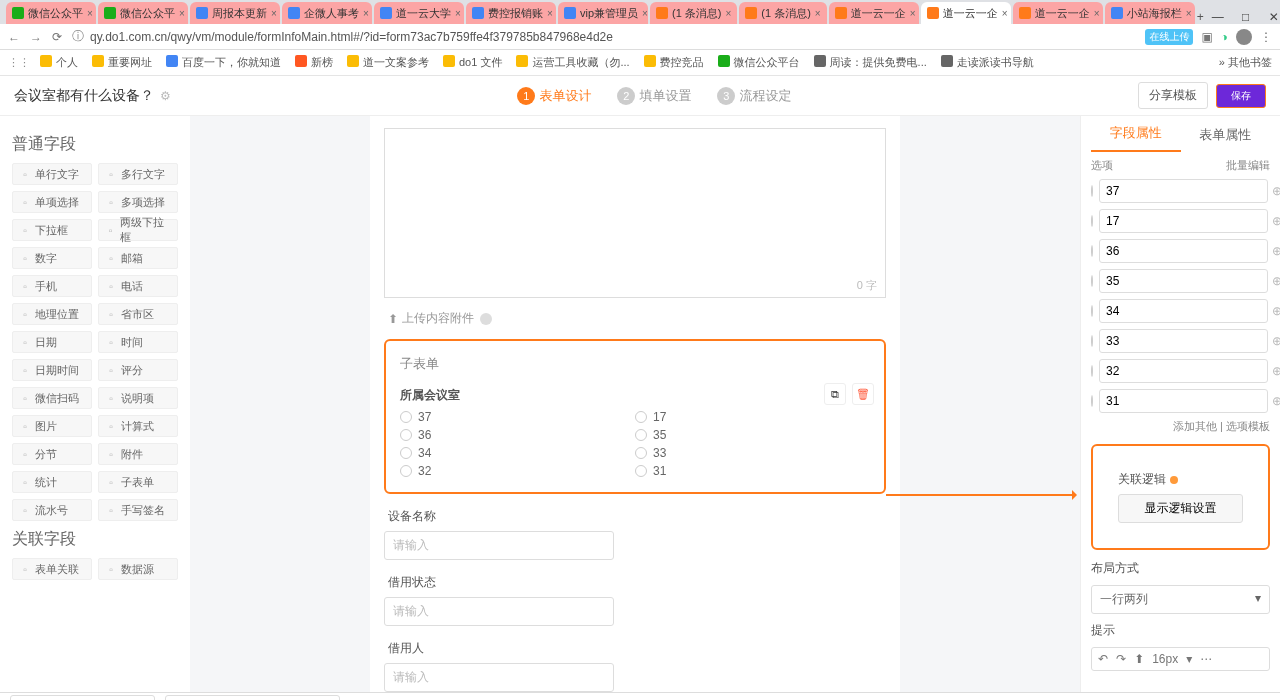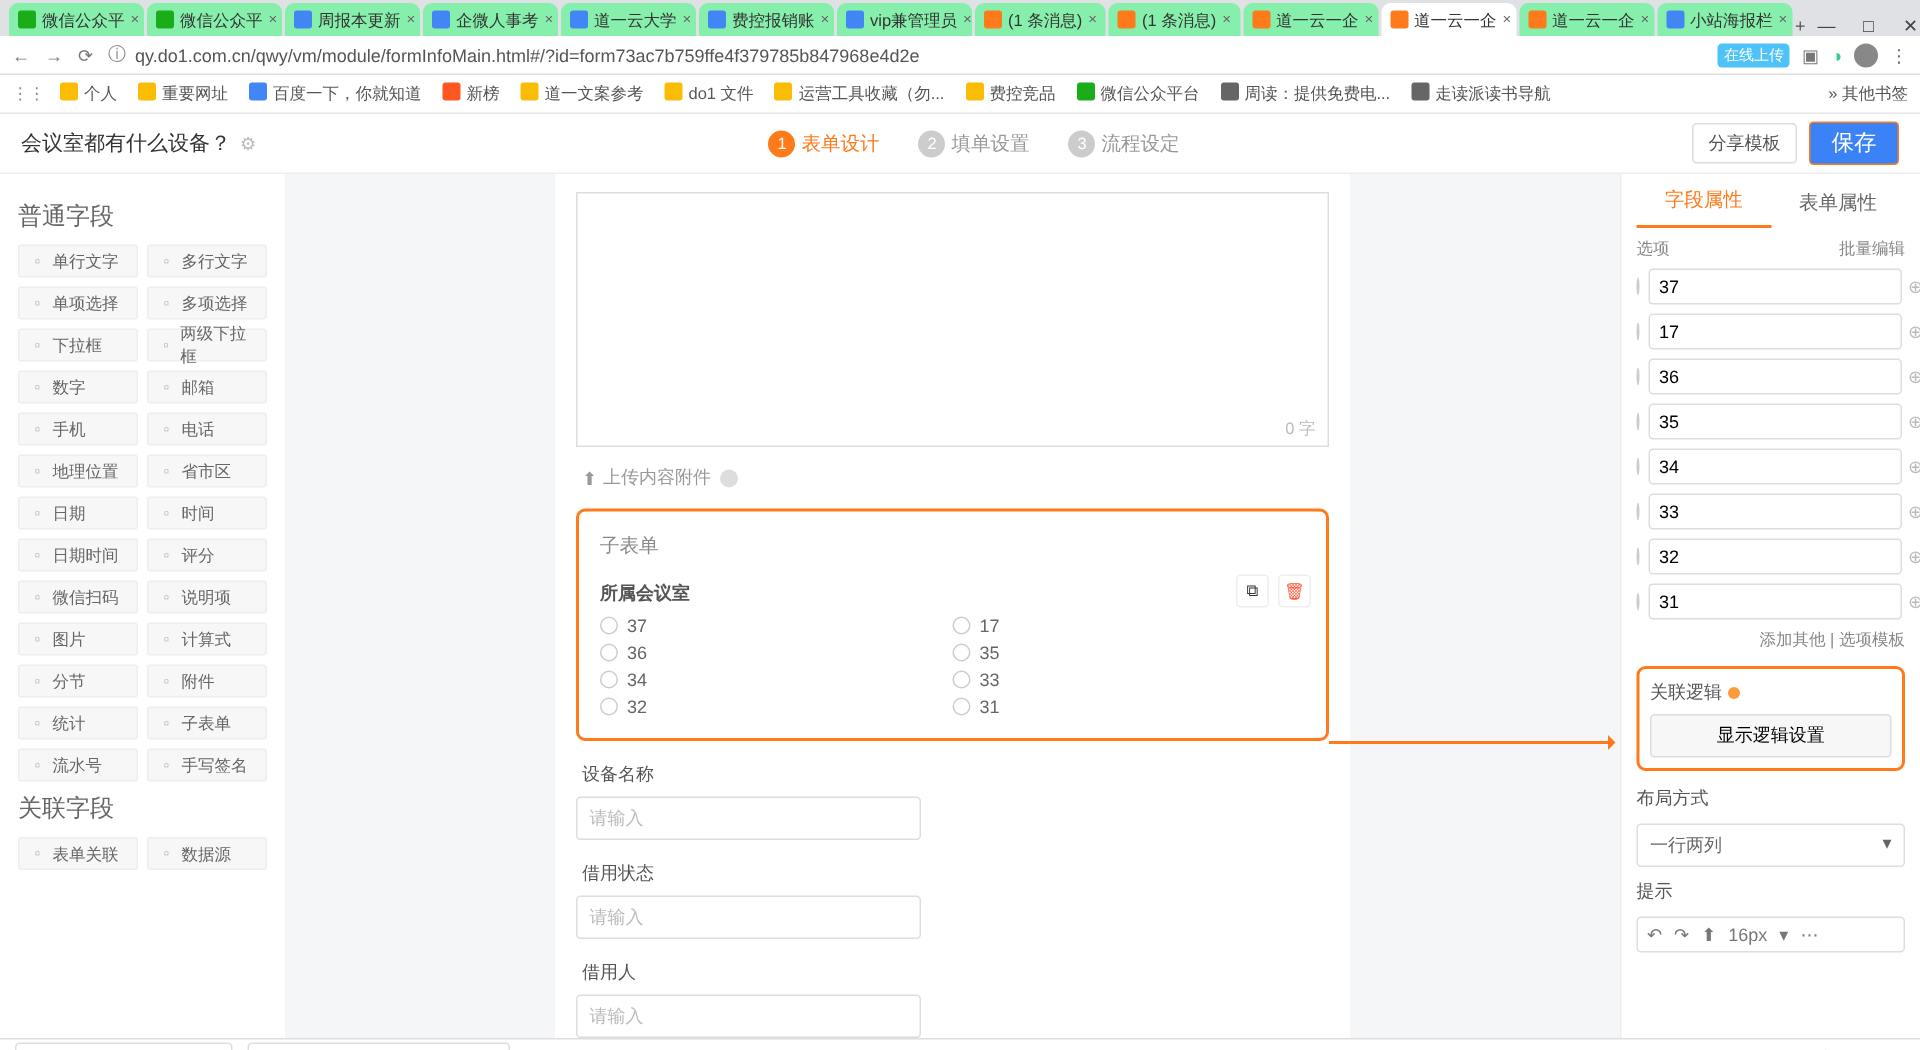--- a/index.html
+++ b/index.html
@@ -1,20 +1,20 @@
 <!DOCTYPE html>
 <html><head>
 <meta charset="utf-8">
 <style>
 * { margin: 0; padding: 0; box-sizing: border-box; font-family: "Microsoft YaHei", Arial, sans-serif; }
 body { width: 1280px; height: 700px; overflow: hidden; background: #fff; font-size: 12px; color: #333; }
 
 
 .tabstrip { height: 24px; background: #dfe1e5; display: flex; align-items: flex-end; padding-left: 6px; }
-.tab { display: flex; align-items: center; height: 22px; padding: 0 6px; background: #86efac; border-radius: 6px 6px 0 0; margin-right: 2px; font-size: 11px; max-width: 90px; overflow: hidden; white-space: nowrap; }
+.tab { display: flex; align-items: center; height: 22px; padding: 0 6px; background: #fca5a5; border-radius: 6px 6px 0 0; margin-right: 2px; font-size: 11px; max-width: 90px; overflow: hidden; white-space: nowrap; }
 .tab.active { background: #fff; }
 .tab .fav { width: 12px; height: 12px; border-radius: 2px; margin-right: 4px; flex-shrink: 0; }
 .tab .x { margin-left: 4px; font-size: 10px; color: #666; }
 .tab-add { width: 22px; text-align: center; color: #555; }
 .winbtns { margin-left: auto; display: flex; }
 .winbtn { width: 28px; text-align: center; font-size: 12px; color: #444; }
 
 .addrbar { height: 26px; display: flex; align-items: center; padding: 0 8px; border-bottom: 1px solid #ddd; }
 .addrbar .nav { color: #777; margin-right: 10px; }
 .addrbar .url { flex: 1; color: #555; font-size: 12px; }
@@ -28,21 +28,21 @@
 
 .apphdr { height: 40px; display: flex; align-items: center; padding: 0 14px; border-bottom: 1px solid #eee; }
 .htitle { font-size: 14px; color: #333; }
 .hgear { margin-left: 6px; color: #bbb; }
 .steps { margin: 0 auto; display: flex; gap: 26px; }
 .step { display: flex; align-items: center; color: #999; font-size: 13px; }
 .step .num { width: 18px; height: 18px; border-radius: 50%; background: #ccc; color: #fff; display: flex; align-items: center; justify-content: center; font-size: 11px; margin-right: 4px; }
 .step.active { color: #ff7a1a; }
 .step.active .num { background: #ff7a1a; }
 .btn-share { border: 1px solid #ddd; padding: 4px 10px; border-radius: 3px; margin-right: 8px; font-size: 12px; color: #555; background: #fff; }
-.btn-save { background: #3b82f6; color: #fff; border: 1px solid #ff7a1a; padding: 4px 14px; border-radius: 3px; font-size: 15px; }
+.btn-save { background: #6d28d9; color: #fff; border: 1px solid #ff7a1a; padding: 4px 14px; border-radius: 3px; font-size: 10px; }
 
 
 .main { display: flex; height: 576px; }
 .leftpane { width: 190px; padding: 10px 12px; overflow: auto; }
 .section-title { font-size: 16px; color: #666; margin: 8px 0; }
 .grid2 { display: grid; grid-template-columns: 1fr 1fr; gap: 6px; }
 .fieldbtn { display: flex; align-items: center; height: 22px; background: #f7f7f7; border: 1px solid #eee; padding: 0 6px; font-size: 11px; color: #666; border-radius: 2px; }
 .fieldbtn .ic { width: 12px; height: 12px; margin-right: 4px; color: #aaa; display: inline-flex; align-items: center; justify-content: center; font-size: 10px; }
 
 .centerpane { flex: 1; background: #f5f6f8; padding: 0 180px 10px 180px; overflow: auto; }
@@ -72,21 +72,21 @@
 .rtabs { display: flex; height: 36px; align-items: flex-end; }
 .rtab { flex: 1; text-align: center; font-size: 13px; padding-bottom: 8px; color: #666; }
 .rtab.active { color: #ff7a1a; border-bottom: 2px solid #ff7a1a; }
 .rrow { display: flex; justify-content: space-between; font-size: 11px; color: #888; margin: 6px 0; }
 .optrow { display: flex; align-items: center; margin: 6px 0; }
 .optrow .r { width: 12px; height: 12px; border: 1px solid #ccc; border-radius: 50%; margin-right: 6px; }
 .optrow input { flex: 1; border: 1px solid #ddd; border-radius: 3px; padding: 4px 6px; font-size: 12px; }
 .optrow .act { width: 14px; text-align: center; color: #bbb; font-size: 12px; margin-left: 4px; }
 .rlink { text-align: right; font-size: 11px; color: #888; margin: 4px 0 10px; }
 
-.logicbox { border: 2px solid #ff7a1a; border-radius: 6px; padding: 7px; margin-bottom: 10px; }
+.logicbox { border: 2px solid #ff7a1a; border-radius: 6px; padding: 25px; margin-bottom: 10px; }
 .logicbox .lt { font-size: 12px; color: #555; display: flex; align-items: center; margin-bottom: 6px; }
 .ldot { width: 8px; height: 8px; border-radius: 50%; background: #ff9a3a; margin-left: 4px; }
 .logicbtn { width: 100%; border: 1px solid #ddd; background: #f7f7f7; padding: 5px; font-size: 12px; border-radius: 3px; }
 
 .rsec { font-size: 12px; color: #555; margin: 8px 0; }
 .rselect { width: 100%; border: 1px solid #ddd; border-radius: 3px; padding: 5px 8px; font-size: 12px; display: flex; justify-content: space-between; color: #666; }
 .rtoolbar { border: 1px solid #ddd; border-radius: 3px; padding: 4px 6px; display: flex; align-items: center; gap: 8px; font-size: 12px; color: #777; }
 
 
 .dlbar { height: 28px; border-top: 1px solid #ddd; display: flex; align-items: center; padding: 0 10px; font-size: 12px; color: #444; }

